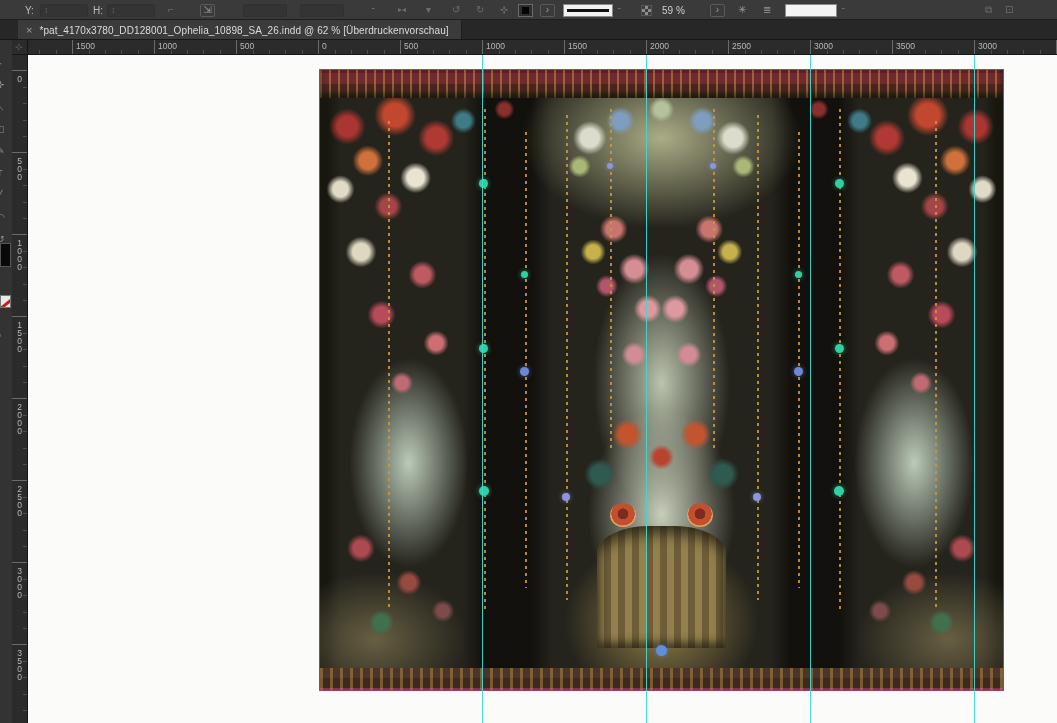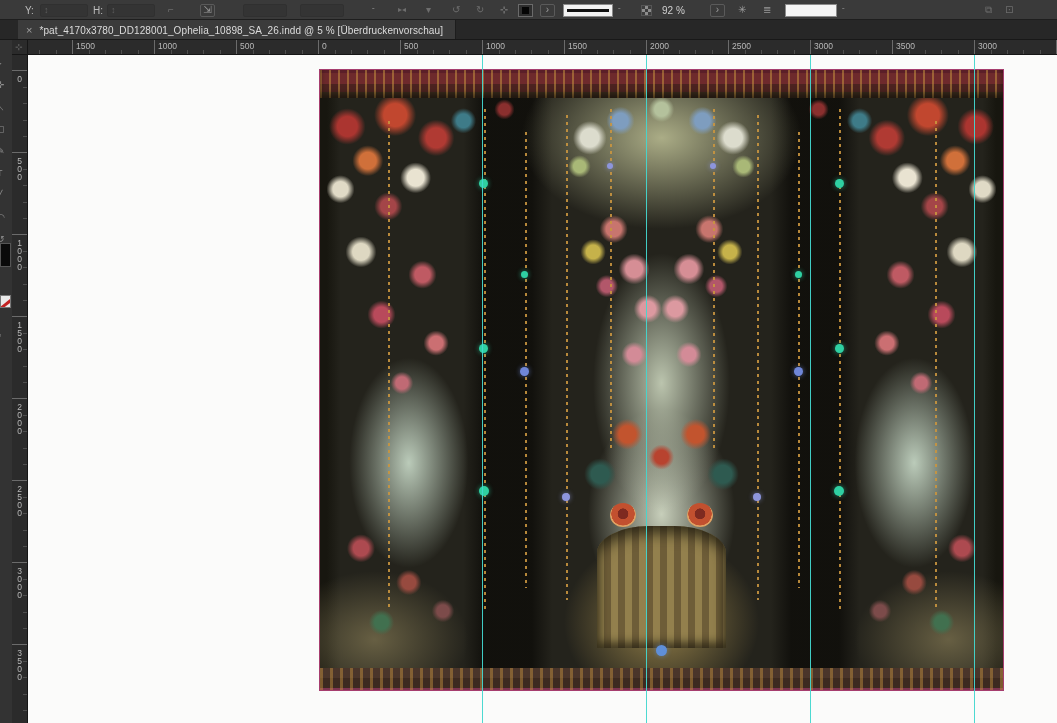--- a/index.html
+++ b/index.html
@@ -231,21 +231,21 @@
           <i></i>
         </span>
       </div>
     <div class="cb-item" style="left:618px">
         <span class="chev">ˇ</span>
       </div>
     <div class="cb-item" style="left:641px">
         <span class="checker"></span>
       </div>
     <div class="cb-item" style="left:662px">
-        <span style="color:#cfcfcf;font-size:10px">92 %</span>
+        <span style="color:#cfcfcf;font-size:10px">59 %</span>
       </div>
     <div class="cb-item" style="left:710px">
         <span class="boxed">
           <span class="cb-icon">›</span>
         </span>
       </div>
     <div class="cb-item" style="left:738px">
         <span class="cb-icon">✳</span>
       </div>
     <div class="cb-item" style="left:763px">
@@ -261,21 +261,21 @@
         <span class="cb-icon dim">⧉</span>
       </div>
     <div class="cb-item" style="left:1005px">
         <span class="cb-icon dim">⊡</span>
       </div>
   </div>
 
   <div class="tab-bar">
     <div class="doc-tab">
       <span class="close">×</span>
-      <span class="title">*pat_4170x3780_DD128001_Ophelia_10898_SA_26.indd @ 5 % [Überdruckenvorschau]</span>
+      <span class="title">*pat_4170x3780_DD128001_Ophelia_10898_SA_26.indd @ 62 % [Überdruckenvorschau]</span>
     </div>
   </div>
   <div class="sep-line"></div>
 
   <div class="tools-strip" id="toolsStrip">
     <div class="fill-proxy" id="fillProxy" style="top: 203px;"></div>
     <div class="none-proxy" id="noneProxy" style="top: 255px;"></div>
   <div class="tool-frag" style="top: 18px;">▸</div>
       <div class="tool-frag" style="top: 40px;">✛</div>
       <div class="tool-frag" style="top: 62px;">⟍</div>

